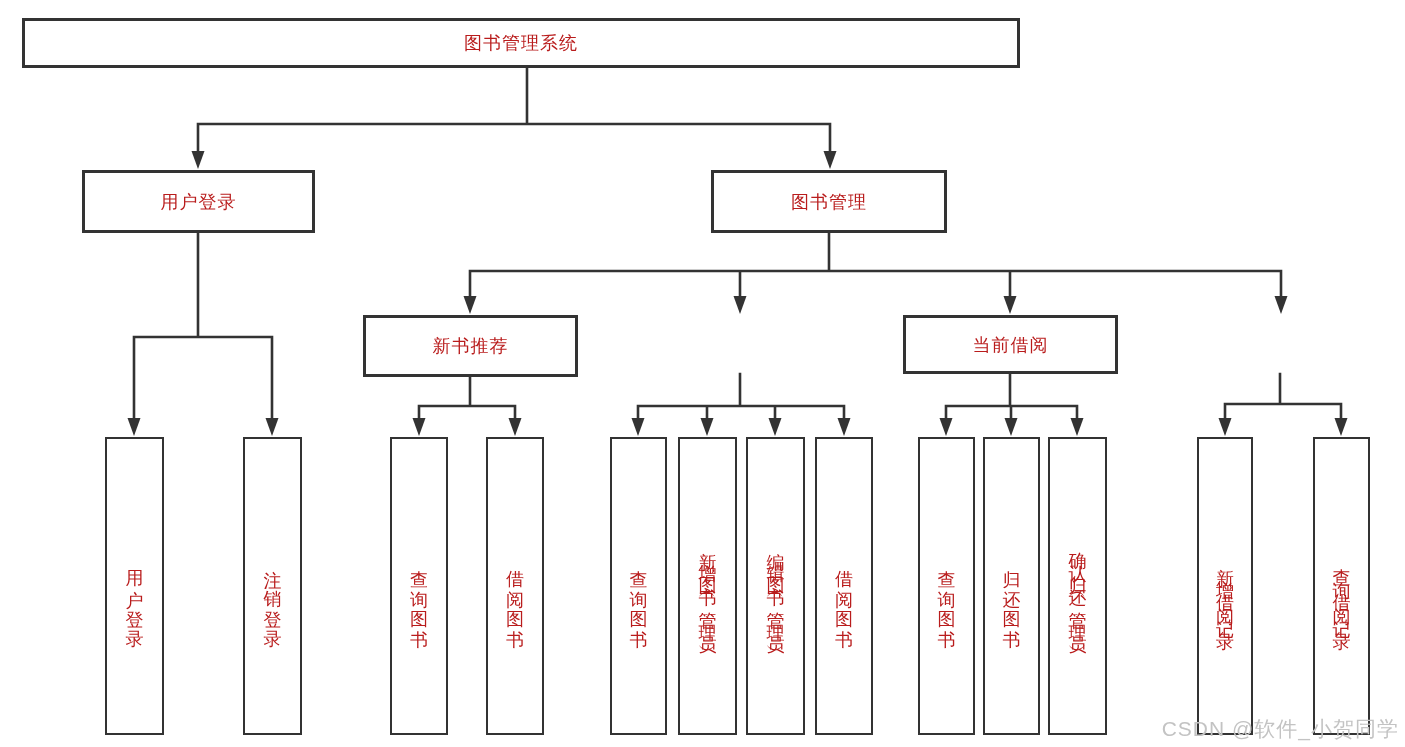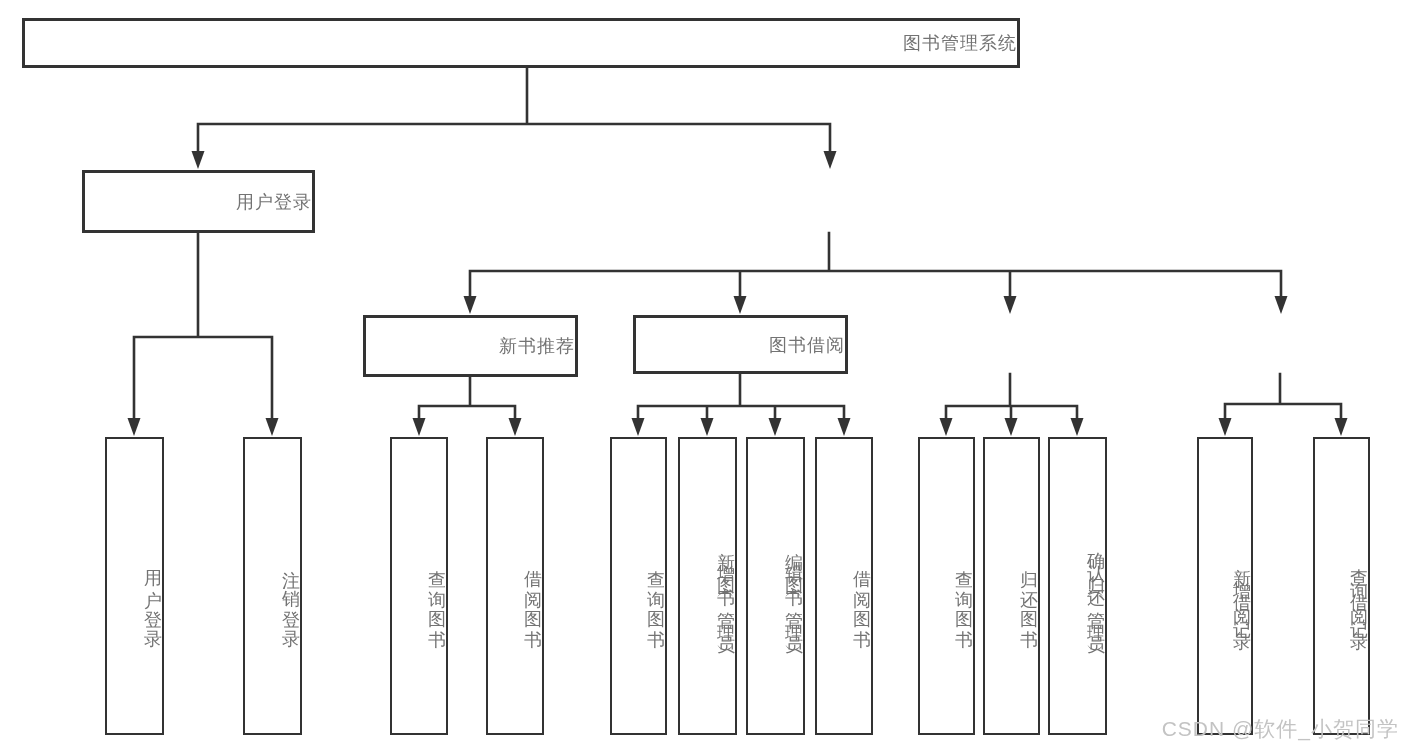--- a/index.html
+++ b/index.html
@@ -3,22 +3,22 @@
 <meta charset="utf-8">
 <style>
   html,body{margin:0;padding:0;background:#ffffff;}
   body{font-family:"Liberation Sans",sans-serif;}
   .stage{
     position:relative;width:1405px;height:747px;background:#ffffff;overflow:hidden;
   }
   .wires{position:absolute;left:0;top:0;width:1405px;height:747px;pointer-events:none;}
   .box{
     position:absolute;background:#ffffff;border:3px solid #333333;
-    box-sizing:border-box;display:flex;align-items:center;justify-content:flex-end;
-    color:#737373;
+    box-sizing:border-box;display:flex;align-items:center;justify-content:center;
+    color:#b91c1c;
   }
   .box.lvl4{border-width:2.5px;}
   .hlabel{font-size:18px;letter-spacing:1px;white-space:nowrap;}
   .vlabel{
     writing-mode:vertical-rl;text-orientation:mixed;
     font-size:18px;line-height:1;white-space:nowrap;
   }
   .ls4{letter-spacing:20px;margin-bottom:-20px;}
   .ls6{letter-spacing:13px;margin-bottom:-13px;}
   .ls9{letter-spacing:12px;margin-bottom:-12px;}
@@ -72,26 +72,29 @@
     </g>
   </svg>
 
   <div class="box" style="left:22px;top:18px;width:998px;height:50px">
     <span class="hlabel">图书管理系统</span>
   </div>
 
   <div class="box" style="left:82px;top:170px;width:233px;height:63px">
     <span class="hlabel">用户登录</span>
   </div>
+  <div class="box" style="left:711px;top:170px;width:236px;height:63px">
+    <span class="hlabel">图书管理</span>
+  </div>
 
   <div class="box" style="left:363px;top:315px;width:215px;height:62px">
     <span class="hlabel">新书推荐</span>
   </div>
-  <div class="box" style="left:633px;top:315px;width:215px;height:59px">
-    <span class="hlabel">图书借阅</span>
+  <div class="box" style="left:903px;top:315px;width:215px;height:59px">
+    <span class="hlabel">当前借阅</span>
   </div>
 
   <div class="box lvl4" style="left:105px;top:437px;width:59px;height:298px">
     <span class="vlabel ls4">用户登录</span>
   </div>
   <div class="box lvl4" style="left:243px;top:437px;width:59px;height:298px">
     <span class="vlabel ls4">注销登录</span>
   </div>
 
   <div class="box lvl4" style="left:390px;top:437px;width:58px;height:298px">

